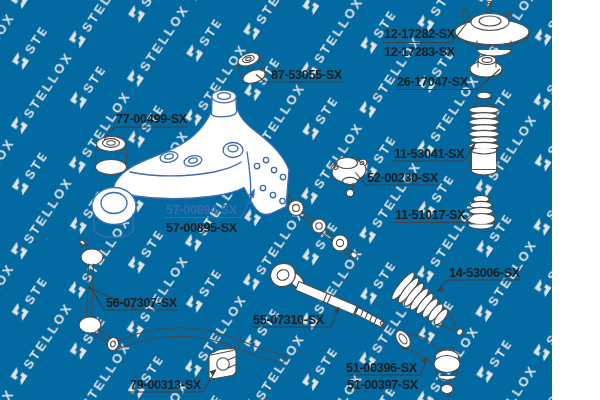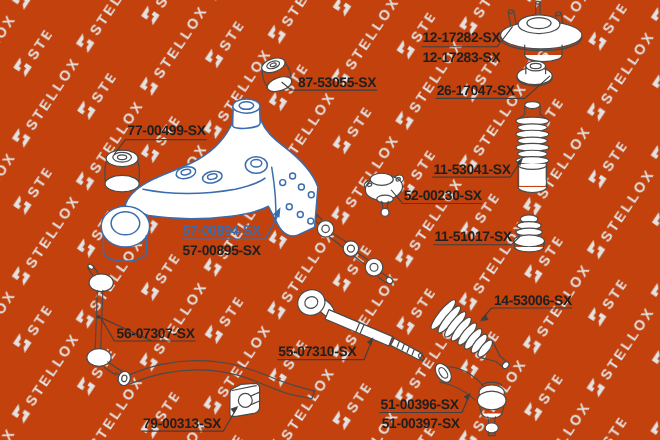--- a/index.html
+++ b/index.html
@@ -1,16 +1,16 @@
 <!DOCTYPE html>
 <html><head>
 <meta charset="utf-8">
 <style>
   html,body{margin:0;padding:0;background:#fff;}
-  .stage{width:600px;height:400px;position:relative;background:#c2410c;overflow:hidden;
+  .stage{width:552px;height:400px;position:relative;background:#0369a1;overflow:hidden;
          font-family:"Liberation Sans","DejaVu Sans",sans-serif;}
   svg{position:absolute;left:0;top:0;}
   text.pn{font-family:"Liberation Sans","DejaVu Sans",sans-serif;
           font-weight:bold;font-size:12.6px;letter-spacing:-0.3px;}
   .wm-text{font-family:"Liberation Sans","DejaVu Sans",sans-serif;
            font-weight:bold;font-size:13px;letter-spacing:2.4px;}
 </style>
 </head>
 <body>
 

